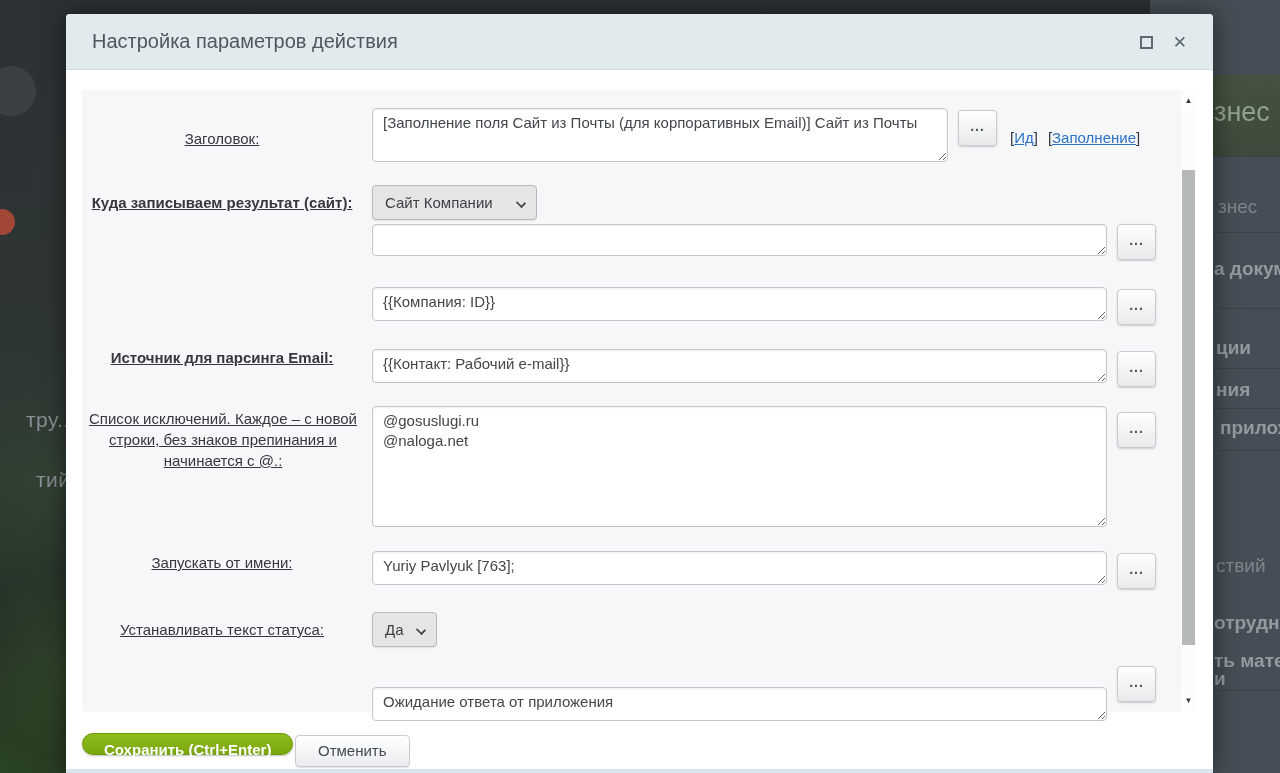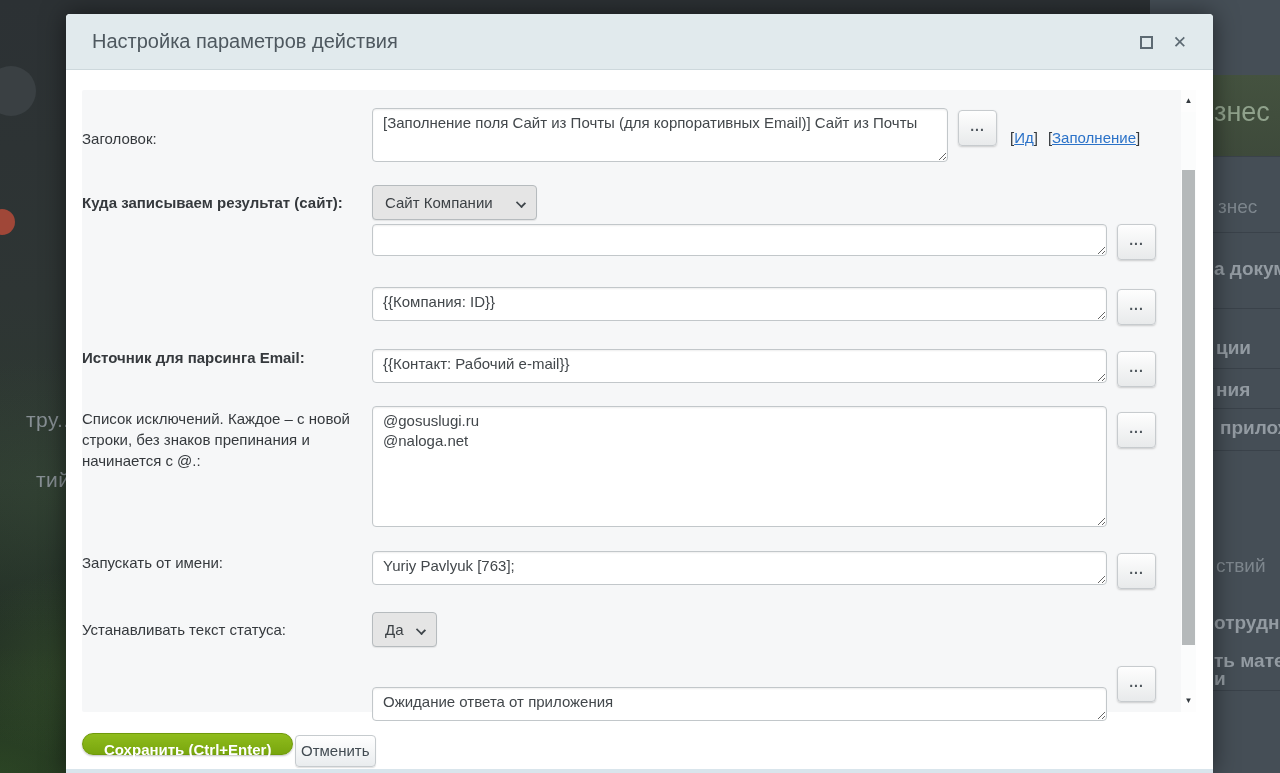--- a/index.html
+++ b/index.html
@@ -42,22 +42,22 @@
   .titlebar .title { margin-left:26px; font-size:20px; color:#4e585f; }
   .win-controls { position:absolute; right:26px; top:0; height:56px;
     display:flex; align-items:center; gap:20px; }
   .maxi { width:13px; height:13px; border:2px solid #5d6a73; cursor:pointer; }
   .closei { font-size:17px; color:#5d6a73; cursor:pointer; line-height:1; }
 
   
   .panel { position:absolute; left:16px; top:76px; width:1114px; height:622px;
     background:#f6f7f8; border-radius:2px; }
 
-  .flabel { position:absolute; left:0; width:280px; text-align:left;
-    font-size:15px; color:#35393d; line-height:20px; }
+  .flabel { position:absolute; left:0; width:280px; text-align:center;
+    font-size:15px; color:#35393d; line-height:20px;text-decoration:underline; }
   .flabel.bold { font-weight:bold; }
 
   textarea.fld { position:absolute; border:1px solid #c2c7ca; border-radius:4px;
     background:#fff; font-family:"Liberation Sans", sans-serif; font-size:15px;
     color:#42474b; padding:4px 10px; box-shadow:inset 0 1px 2px rgba(0,0,0,.07);
     resize:both; overflow:hidden; line-height:20px; }
 
   .dots-btn { position:absolute; width:39px; height:36px; border:1px solid #c7cbce;
     border-radius:4px; background:linear-gradient(180deg,#fefefe,#e8eaeb);
     box-shadow:0 1px 2px rgba(0,0,0,.18); color:#4e565c; font-size:14px;
@@ -85,21 +85,21 @@
   .sbar .down { bottom:0; }
   .sbar .thumb { position:absolute; left:1px; top:80px; width:13px; height:475px;
     background:#b5b9ba; cursor:pointer; }
 
   
   .save-btn { position:absolute; left:16px; top:719px; height:22px; padding:0 21px;
     border:1px solid #6f9a0a; border-radius:16px;
     background:linear-gradient(180deg,#8fbc1c,#79a60e);
     color:#fff; font-size:15px; font-weight:bold; line-height:32px;
     box-shadow:0 1px 2px rgba(0,0,0,.25); cursor:pointer; }
-  .cancel-btn { position:absolute; left:229px; top:721px; height:32px; padding:0 5px;
+  .cancel-btn { position:absolute; left:229px; top:721px; height:32px; padding:0 22px;
     border:1px solid #c6cbce; border-radius:4px;
     background:linear-gradient(180deg,#ffffff,#e9ecee);
     color:#424b52; font-size:15px; line-height:30px;
     box-shadow:0 1px 1px rgba(0,0,0,.12); cursor:pointer; }
   .bottom-strip { position:absolute; left:0; bottom:0; width:100%; height:4px;
     background:#d9e5ec; }
 </style>
 </head>
 <body>
 

